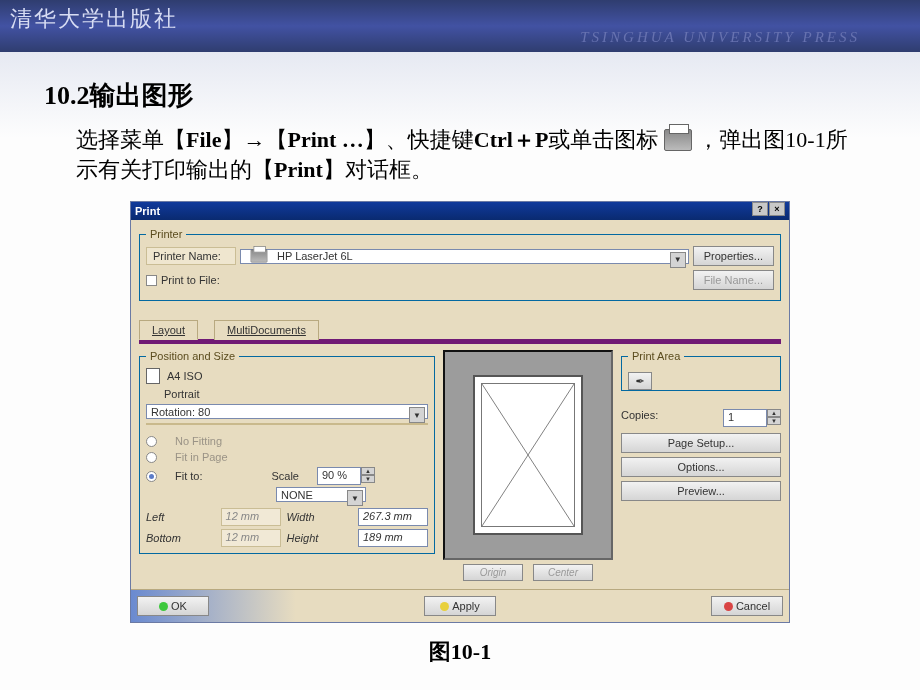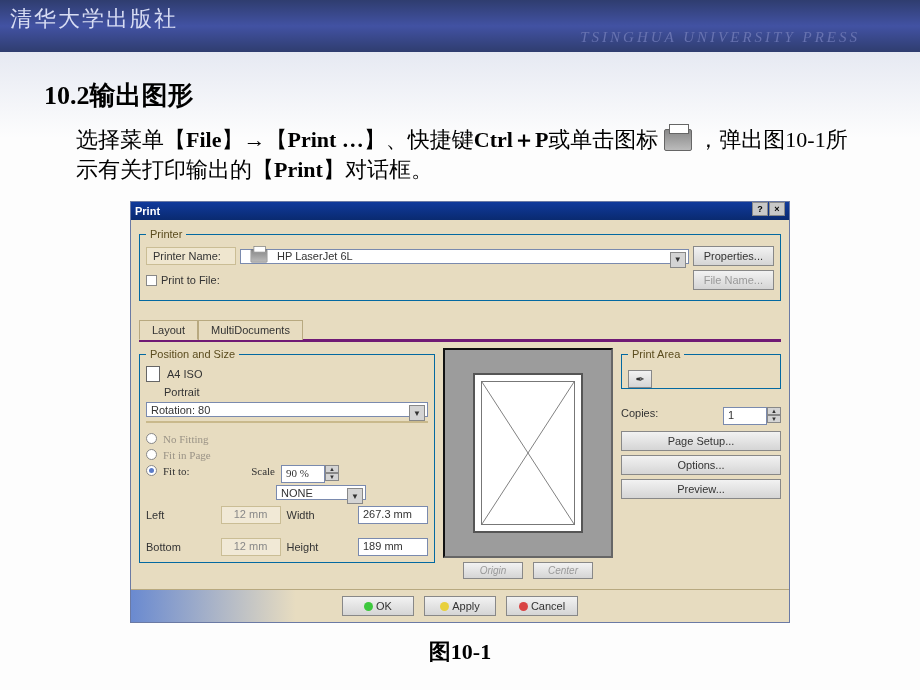--- a/index.html
+++ b/index.html
@@ -20,44 +20,44 @@
 .dlg-body { padding: 8px; }
 fieldset { border: 1px solid #0369a1; margin-bottom: 18px; padding: 6px; position: relative; }
 legend { font-size: 11px; padding: 0 4px; color: #5b4c1e; background:#e7dcc0; }
 .row { display:flex; align-items:center; gap:4px; margin-bottom:4px; }
 .label { min-width:90px; background:#efe6cf; border:1px solid #cabd95; padding:2px 6px; }
 .dropdown { flex:1; background:#fff; border:1px solid #7a8aae; height:15px; display:flex; align-items:center; padding:0 4px; position:relative; }
 .dropdown::after { content:"▼"; position:absolute; right:2px; top:2px; width:14px; height:14px; background:#d4d4d4; border:1px solid #888; font-size:8px; display:flex; align-items:center; justify-content:center; }
 .btn { background:linear-gradient(#f2f2f2,#d5d5d5); border:1px solid #888; padding:3px 10px; font-size:11px; min-width:72px; text-align:center; }
 .btn-sm { min-width:60px; padding:2px 8px; }
 .chk { width:11px; height:11px; border:1px solid #888; background:#fff; display:inline-block; }
-.tabs { display:flex; gap:0; border-bottom:3px solid #701a75; margin-bottom:6px; }
+.tabs { display:flex; gap:16px; border-bottom:5px solid #701a75; margin-bottom:6px;text-decoration:underline; }
 .tab { padding:3px 12px; border:1px solid #b8a980; border-bottom:none; background:#e7dcc0; position:relative; top:1px; }
 .tab.active { background:#e7dcc0; border-bottom:1px solid #e7dcc0; }
 .main-area { display:flex; gap:8px; }
 .left-col { flex:1; }
 .mid-col { width:170px; }
 .right-col { width:160px; }
 .preview { width:170px; height:210px; background:#9c9c9c; border:2px inset #666; display:flex; align-items:center; justify-content:center; position:relative; }
 .page { width:110px; height:160px; background:#fff; border:2px solid #555; position:relative; }
 .page-inner { position:absolute; inset:6px; border:1px solid #777; }
 .page-inner svg { width:100%; height:100%; }
 .prev-btns { display:flex; gap:10px; justify-content:center; margin-top:4px; }
 .prev-btns span { font-size:10px; color:#7b7b7b; font-style:italic; }
-.radio-row { display:flex; align-items:flex-start; gap:6px; padding:2px 0; color:#9a9386;font-family:Liberation Serif, serif; }
+.radio-row { display:flex; align-items:center; gap:18px; padding:2px 0; color:#9a9386; }
 .radio-dot { width:11px; height:11px; border:1px solid #888; border-radius:50%; background:#fff; display:inline-block; position:relative; }
 .radio-dot.filled::after { content:""; position:absolute; inset:2px; background:#5c7cc8; border-radius:50%; }
-.grid2 { display:grid; grid-template-columns: auto 60px auto 70px; gap:14px 6px; align-items:center; }
+.grid2 { display:grid; grid-template-columns: auto 60px auto 70px; gap:3px 6px; align-items:center;font-style:italic; }
 .inpt { background:#fff; border:1px solid #7a8aae; padding:1px 4px; height:18px; }
-.inpt.dis { background:#f1e9d6; color:#888; border-color:#cabd95;text-align:center; }
+.inpt.dis { background:#f1e9d6; color:#888; border-color:#cabd95; }
 .spinner { display:flex; flex-direction:column; width:14px; }
 .spinner div { height:8px; background:#d4d4d4; border:1px solid #888; font-size:6px; display:flex; align-items:center; justify-content:center; }
 .num-field { display:flex; }
 .num-field .inpt { width:44px; }
-.bottom-bar { display:flex; justify-content:center; gap:10px; padding:6px; border-top:1px solid #b8a980; background: linear-gradient(to right, #6a8ad0 0%, #e7dcc0 25%); }
+.bottom-bar { display:flex; justify-content:space-between; gap:10px; padding:6px; border-top:1px solid #b8a980; background: linear-gradient(to right, #6a8ad0 0%, #e7dcc0 25%); }
 .led { width:9px; height:9px; border-radius:50%; display:inline-block; margin-right:3px; vertical-align:-1px; }
 .led.g { background:#3dc83d; } .led.y { background:#e8d03b; } .led.r { background:#d94444; }
 .right-btns { display:flex; flex-direction:column; gap:4px; margin-top:6px; }
 .copies-row { display:flex; align-items:flex-start; justify-content:space-between; margin:6px 0; }
 .tiling-row { display:flex; align-items:center; justify-content:space-between; margin:6px 0 10px; }
 .tile-box { width:9px; height:9px; background:#e8a654; display:inline-block; margin-right:3px; vertical-align:-1px; }
 .caption { text-align:center; font-size:22px; font-weight:bold; font-family: SimSun, serif; margin-top:14px; }
 hr.div { border:none; border-top:2px solid #c9b98c; margin:4px 0 8px; }
 .doc-icon { width:14px; height:16px; background:#fff; border:1px solid #666; display:inline-block; vertical-align:-3px; margin-right:3px; }
 .pen-icon { width:24px; height:18px; background:linear-gradient(#f2f2f2,#d5d5d5); border:1px solid #888; display:flex; align-items:center; justify-content:center; }

